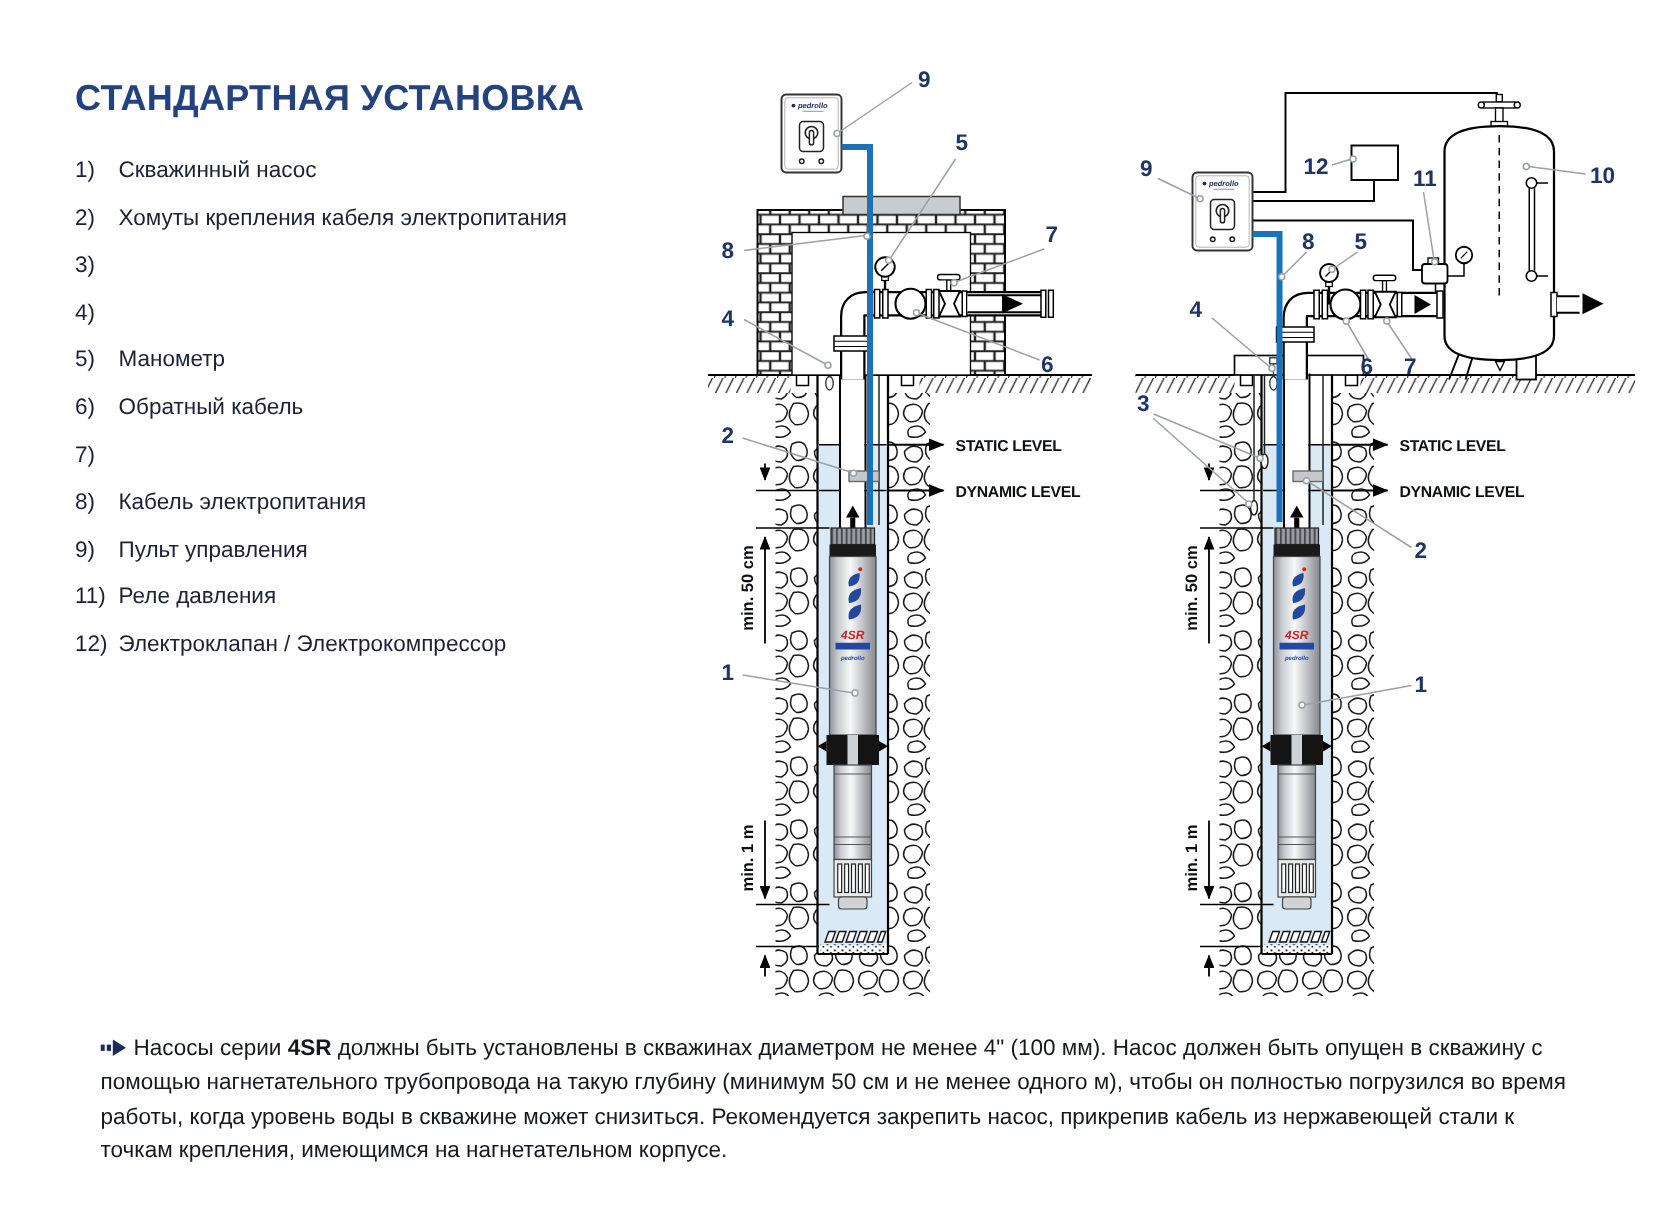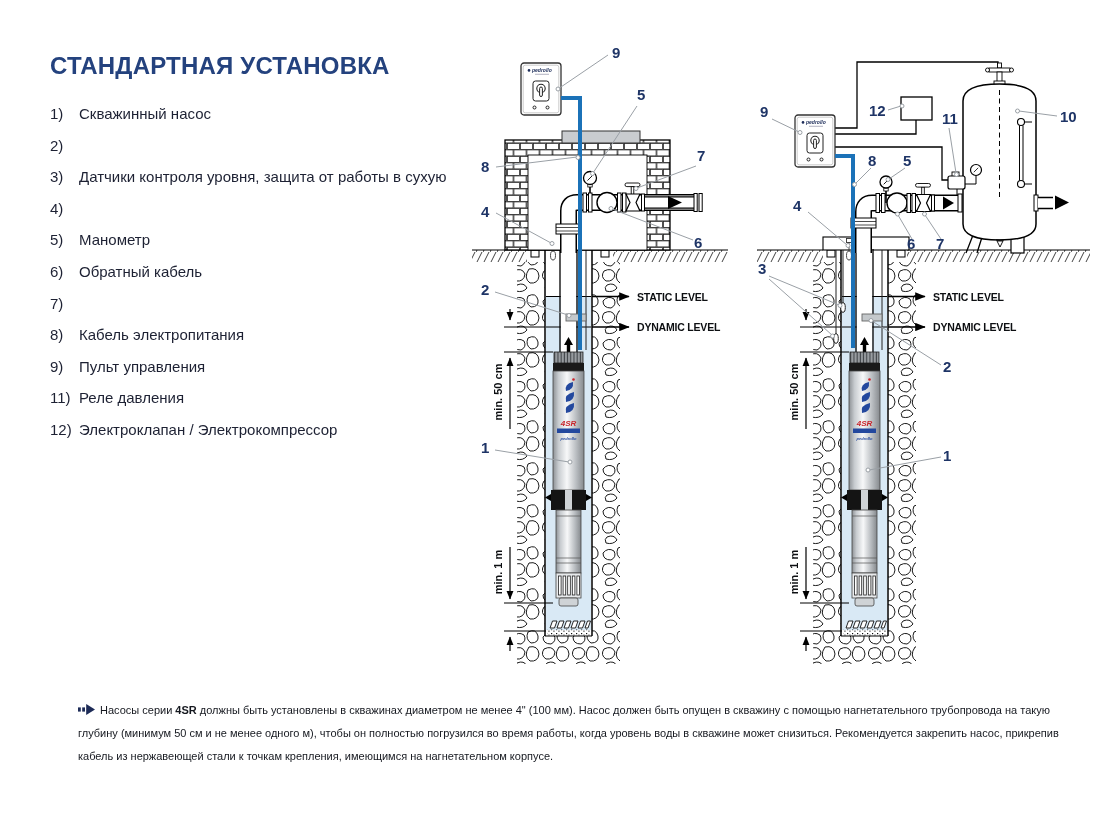--- a/index.html
+++ b/index.html
@@ -3,22 +3,22 @@
 <meta charset="utf-8">
 <style>
   html,body{margin:0;padding:0}
   body{width:1109px;height:821px;background:#fff;position:relative;overflow:hidden;
        font-family:"Liberation Sans",sans-serif;color:#1c2030}
   .title{position:absolute;left:50px;top:52px;font-size:24px;font-weight:bold;
          color:#24427e;letter-spacing:.2px;margin:0}
   ul.parts{position:absolute;left:50px;top:104px;width:430px;margin:0;padding:0;list-style:none}
   ul.parts li{display:flex;font-size:15px;line-height:19px;margin-bottom:12.6px;color:#1d2133}
   ul.parts .num{flex:0 0 29px;width:29px}
-  .note{position:absolute;left:62px;top:683px;width:990px;font-size:11px;
-        line-height:22.4px;margin:16px;color:#15181f}
+  .note{position:absolute;left:62px;top:683px;width:990px;font-size:15px;
+        line-height:22.4px;margin:5px;color:#15181f}
   .note .model{font-weight:bold}
   .bullet{display:inline-block;vertical-align:-1px;margin-right:5px}
   svg.fig{position:absolute;left:0;top:0}
   .callout{font:bold 15px "Liberation Sans",sans-serif;fill:#1e3466}
   .lvl{font:bold 10.5px "Liberation Sans",sans-serif;fill:#0d0f12;letter-spacing:-.2px}
   .dim{font:bold 11px "Liberation Sans",sans-serif;fill:#0d0f12}
   .brandtxt{font:italic bold 5px "Liberation Sans",sans-serif;fill:#1d2d5a}
   .pumpmodel{font:italic bold 8px "Liberation Sans",sans-serif;fill:#c9252c}
   .pumpsub{font:italic bold 4px "Liberation Sans",sans-serif;fill:#23489e}
   .leader{stroke:#9aa0a6;stroke-width:1;fill:none}
@@ -30,24 +30,24 @@
 
 <h1 class="title">СТАНДАРТНАЯ УСТАНОВКА</h1>
 
 <ul class="parts">
   <li>
       <span class="num">1)</span>
       <span>Скважинный насос</span>
     </li>
   <li>
       <span class="num">2)</span>
+      <span>Хомуты крепления кабеля электропитания</span>
     </li>
   <li>
       <span class="num">3)</span>
-      <span>Датчики контроля уровня, защита от работы в сухую</span>
     </li>
   <li>
       <span class="num">4)</span>
     </li>
   <li>
       <span class="num">5)</span>
       <span>Манометр</span>
     </li>
   <li>
       <span class="num">6)</span>

